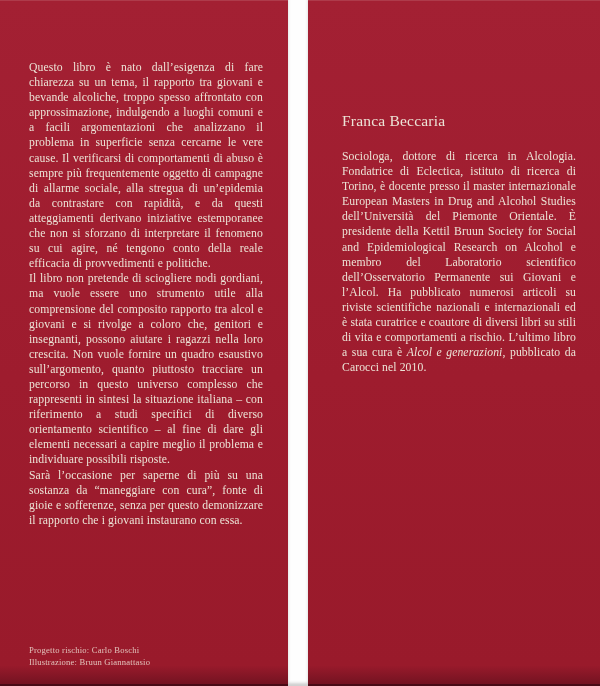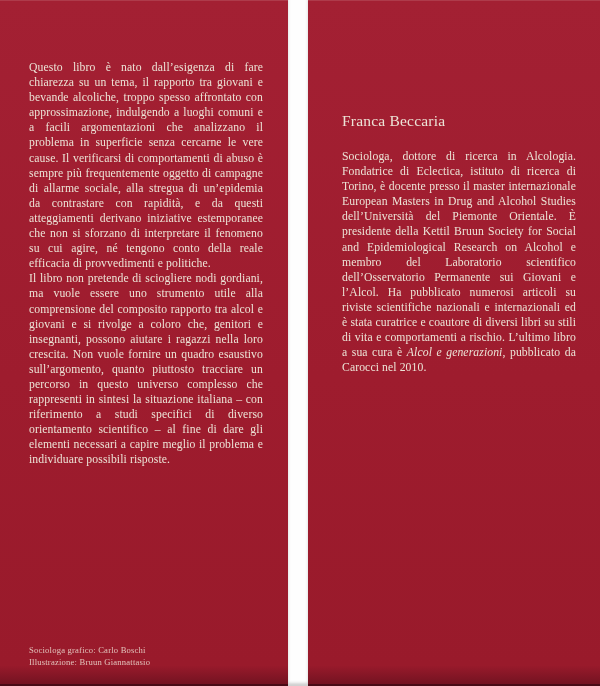--- a/index.html
+++ b/index.html
@@ -71,23 +71,24 @@
   .credits div { white-space: nowrap; }
   em { font-style: italic; }
 </style>
 </head>
 <body>
 
 <div class="flap flap-left">
   <div class="body-text">
     <p>Questo libro è nato dall’esigenza di fare chiarezza su un tema, il rapporto tra giovani e bevande alcoliche, troppo spesso affrontato con approssimazione, indulgendo a luoghi comuni e a facili argomentazioni che analizzano il problema in superficie senza cercarne le vere cause. Il verificarsi di comportamenti di abuso è sempre più frequentemente oggetto di campagne di allarme sociale, alla stregua di un’epidemia da contrastare con rapidità, e da questi atteggiamenti derivano iniziative estemporanee che non si sforzano di interpretare il fenomeno su cui agire, né tengono conto della reale efficacia di provvedimenti e politiche.</p>
     <p>Il libro non pretende di sciogliere nodi gordiani, ma vuole essere uno strumento utile alla comprensione del composito rapporto tra alcol e giovani e si rivolge a coloro che, genitori e insegnanti, possono aiutare i ragazzi nella loro crescita. Non vuole fornire un quadro esaustivo sull’argomento, quanto piuttosto tracciare un percorso in questo universo complesso che rappresenti in sintesi la situazione italiana – con riferimento a studi specifici di diverso orientamento scientifico – al fine di dare gli elementi necessari a capire meglio il problema e individuare possibili risposte.</p>
+    <p>Sarà l’occasione per saperne di più su una sostanza da “maneggiare con cura”, fonte di gioie e sofferenze, senza per questo demonizzare il rapporto che i giovani instaurano con essa.</p>
   </div>
   <div class="credits">
-    <div>Sociologa grafico: Carlo Boschi</div>
+    <div>Progetto rischio: Carlo Boschi</div>
     <div>Illustrazione: Bruun Giannattasio</div>
   </div>
 </div>
 
 <div class="spine-gap"></div>
 
 <div class="flap flap-right">
   <h2 class="author-name">Franca Beccaria</h2>
   <div class="body-text">
     <p><span>Sociologa, dottore di ricerca in Alcologia. Fondatrice di Eclectica, istituto di ricerca di Torino, è docente presso il master internazionale European Masters in Drug and Alcohol Studies dell’Università del Piemonte Orientale. È presidente della Kettil Bruun Society for Social and Epidemiological Research on Alcohol e membro del Laboratorio scientifico dell’Osservatorio Permanente sui Giovani e l’Alcol. Ha pubblicato numerosi articoli su riviste scientifiche nazionali e internazionali ed è stata curatrice e coautore di diversi libri su stili di vita e comportamenti a rischio. L’ultimo libro a sua cura è </span><em>Alcol e generazioni</em><span>, pubblicato da Carocci nel 2010.</span></p>

